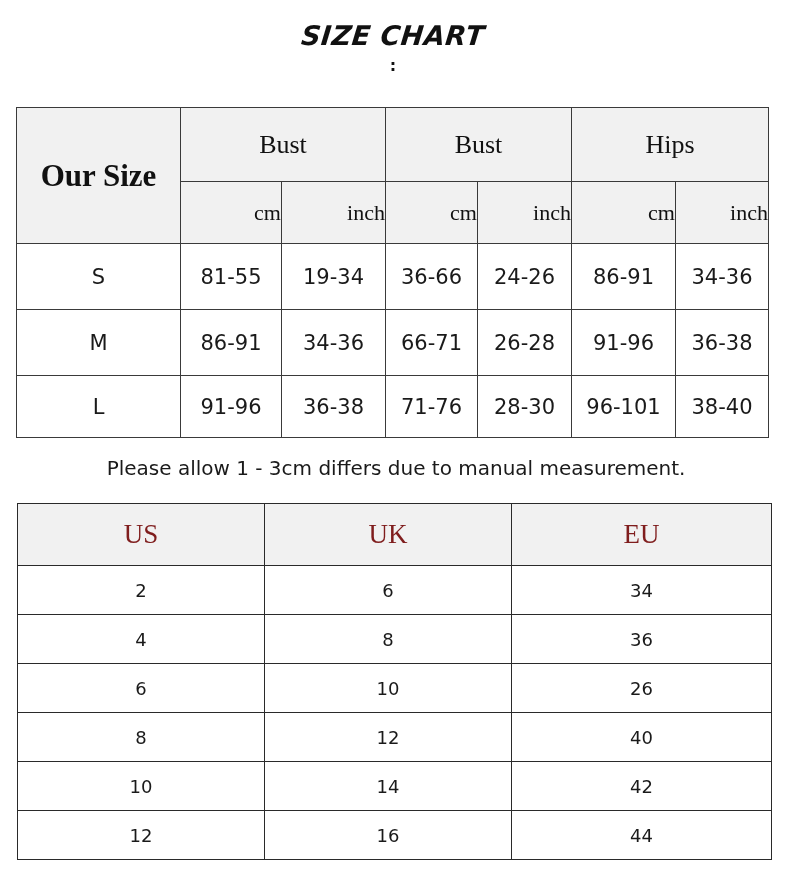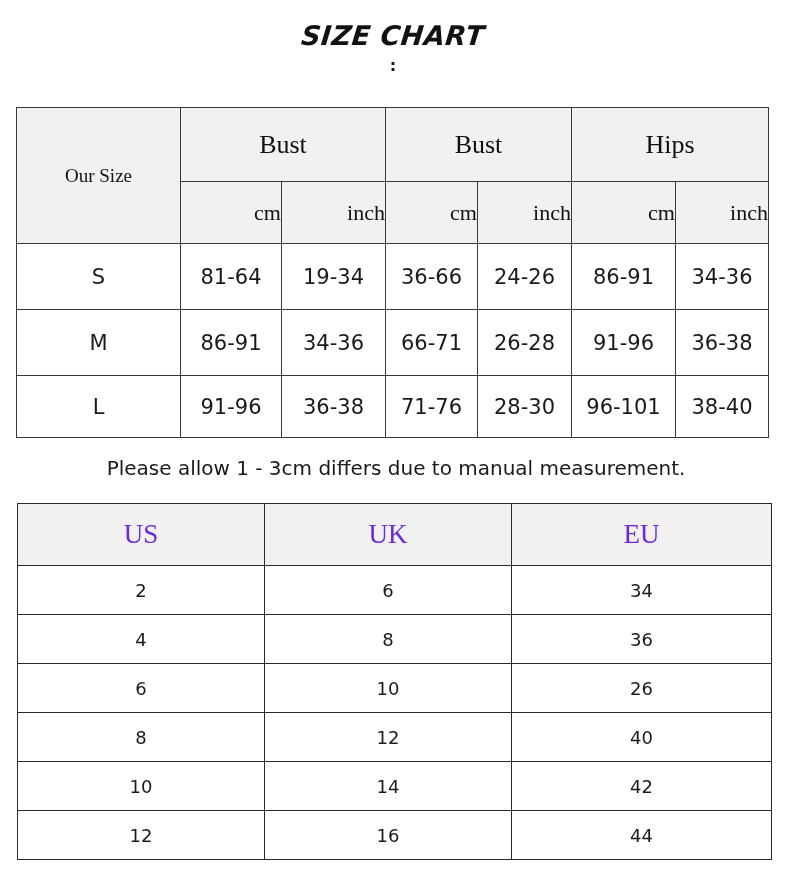--- a/index.html
+++ b/index.html
@@ -14,33 +14,33 @@
       transform: skewX(-6deg);
     }
     .colon {
       position: absolute; left: 0; top: 56px; width: 786px; text-align: center;
       font-family: "DejaVu Sans", sans-serif; font-weight: bold; font-size: 16px; color: #111;
     }
     table { border-collapse: collapse; position: absolute; table-layout: fixed; }
     td, th { border: 1.5px solid #3a3a3a; text-align: center; vertical-align: middle; padding: 0; }
     .t1 { left: 16px; top: 107px; width: 752px; }
     .t1 th { background: #f1f1f1; font-family: "Liberation Serif", serif; font-weight: normal; color: #111; margin-top: 20px; }
-    .t1 .h-main { font-size: 19px; }
+    .t1 .h-main { font-size: 31px; font-weight: bold; }
     .t1 .h-group { font-size: 26px; height: 73px; }
     .t1 .h-unit { font-size: 22px; height: 61px; text-align: right; }
     .t1 td { font-family: "DejaVu Sans", sans-serif; font-size: 21px; color: #1a1a1a; height: 65px; }
     .t1 tr.r-l td { height: 61px; }
     .note {
       position: absolute; left: 0; top: 456px; width: 792px; text-align: center;
       font-family: "DejaVu Sans", sans-serif; font-size: 20px; color: #1a1a1a;
     }
     .t2 { left: 17px; top: 503px; width: 754px; }
     .t2 th {
       background: #f1f1f1; font-family: "Liberation Serif", serif; font-weight: normal;
-      font-size: 27px; height: 61px; color: #6d28d9;
+      font-size: 27px; height: 61px; color: #7f1d1d;
     }
     .t2 td { font-family: "DejaVu Sans", sans-serif; font-size: 18px; height: 48px; color: #1a1a1a; }
     .t2 td, .t2 th { border-color: #2a2a2a; border-width: 1.5px; }
   </style>
 </head>
 <body>
 
 <div class="title">SIZE CHART</div>
 <div class="colon">:</div>
 
@@ -64,21 +64,21 @@
   <tr>
     <th class="h-unit">cm</th>
     <th class="h-unit">inch</th>
     <th class="h-unit">cm</th>
     <th class="h-unit">inch</th>
     <th class="h-unit">cm</th>
     <th class="h-unit">inch</th>
   </tr>
   <tr>
     <td>S</td>
-    <td>81-64</td>
+    <td>81-55</td>
     <td>19-34</td>
     <td>36-66</td>
     <td>24-26</td>
     <td>86-91</td>
     <td>34-36</td>
   </tr>
   <tr>
     <td>M</td>
     <td>86-91</td>
     <td>34-36</td>

